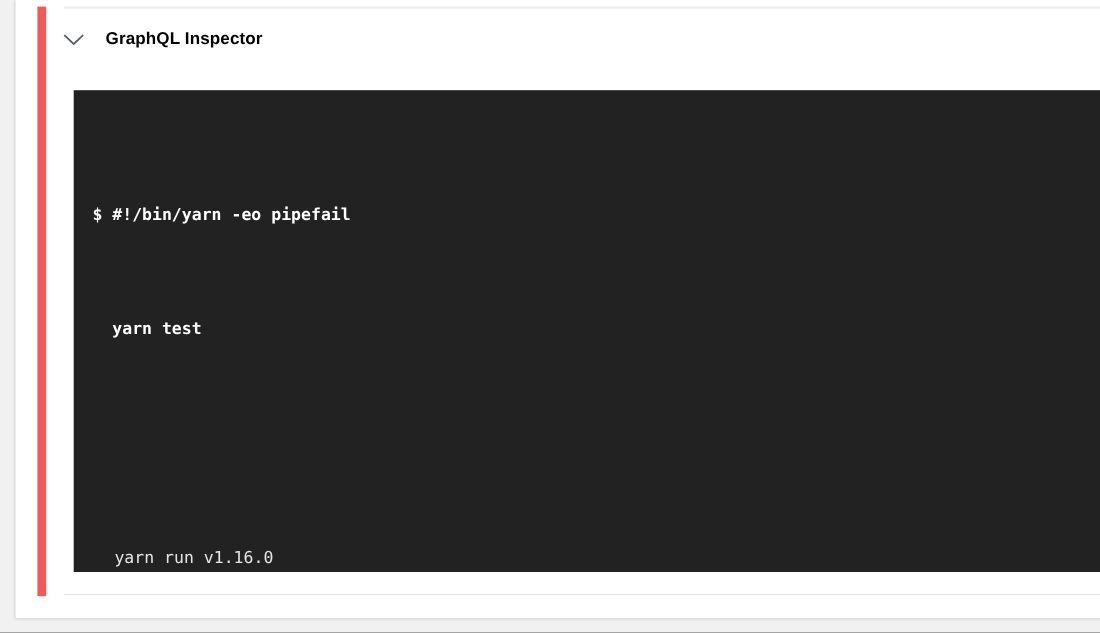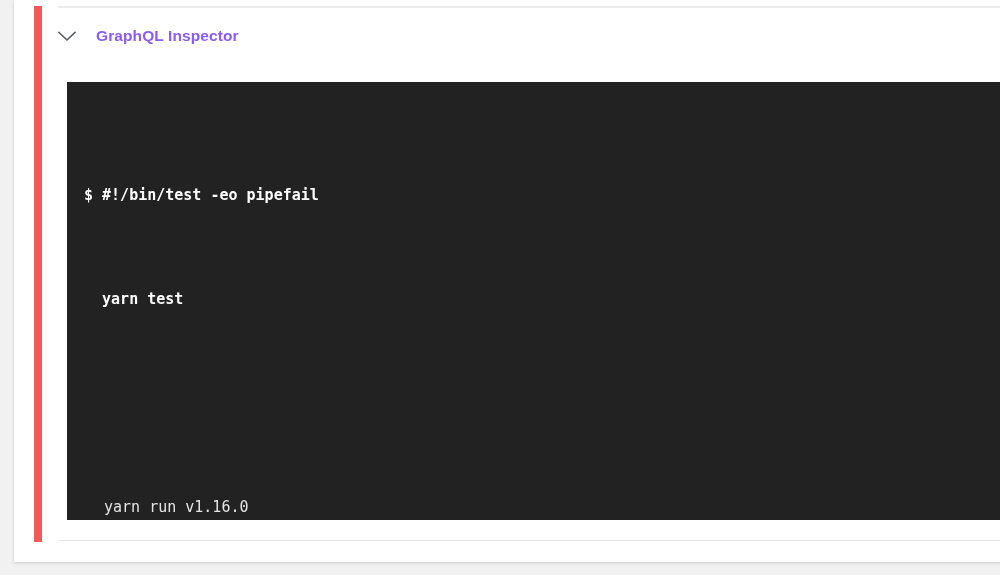--- a/index.html
+++ b/index.html
@@ -78,21 +78,21 @@
     width: 26px;
     height: 26px;
     display: block;
     margin-right: 16px;
     flex: 0 0 auto;
   }
   #chevron svg { display: block; }
   #group-title {
     font-size: 15.5px;
     font-weight: bold;
-    color: #8b5cf6;
+    color: #000000;
     letter-spacing: 0.1px;
     white-space: nowrap;
   }
 
   
   #terminal {
     position: absolute;
     left: 53px;
     top: 82px;
     width: 947px;
@@ -129,21 +129,21 @@
         <svg width="26" height="26" viewBox="0 0 26 26" fill="none" xmlns="http://www.w3.org/2000/svg" aria-hidden="true">
           <path d="M5 9.5 L13 17 L21 9.5" stroke="#5a5f63" stroke-width="1.6" stroke-linecap="square" stroke-linejoin="miter" fill="none"></path>
         </svg>
       </span>
       <span id="group-title">GraphQL Inspector</span>
     </div>
 
     <div id="terminal">
       <div id="terminal-body">
 
-        <div class="line"><span class="bold">$ </span><span class="bold">#!/bin/test -eo pipefail</span></div>
+        <div class="line"><span class="bold">$ </span><span class="bold">#!/bin/yarn -eo pipefail</span></div>
 
         <div class="line"><span class="bold">  yarn test</span></div>
 
         <div class="line blank"></div>
 
         <div class="line"><span class="txt">yarn run v1.16.0</span></div>
 
         
 
         

